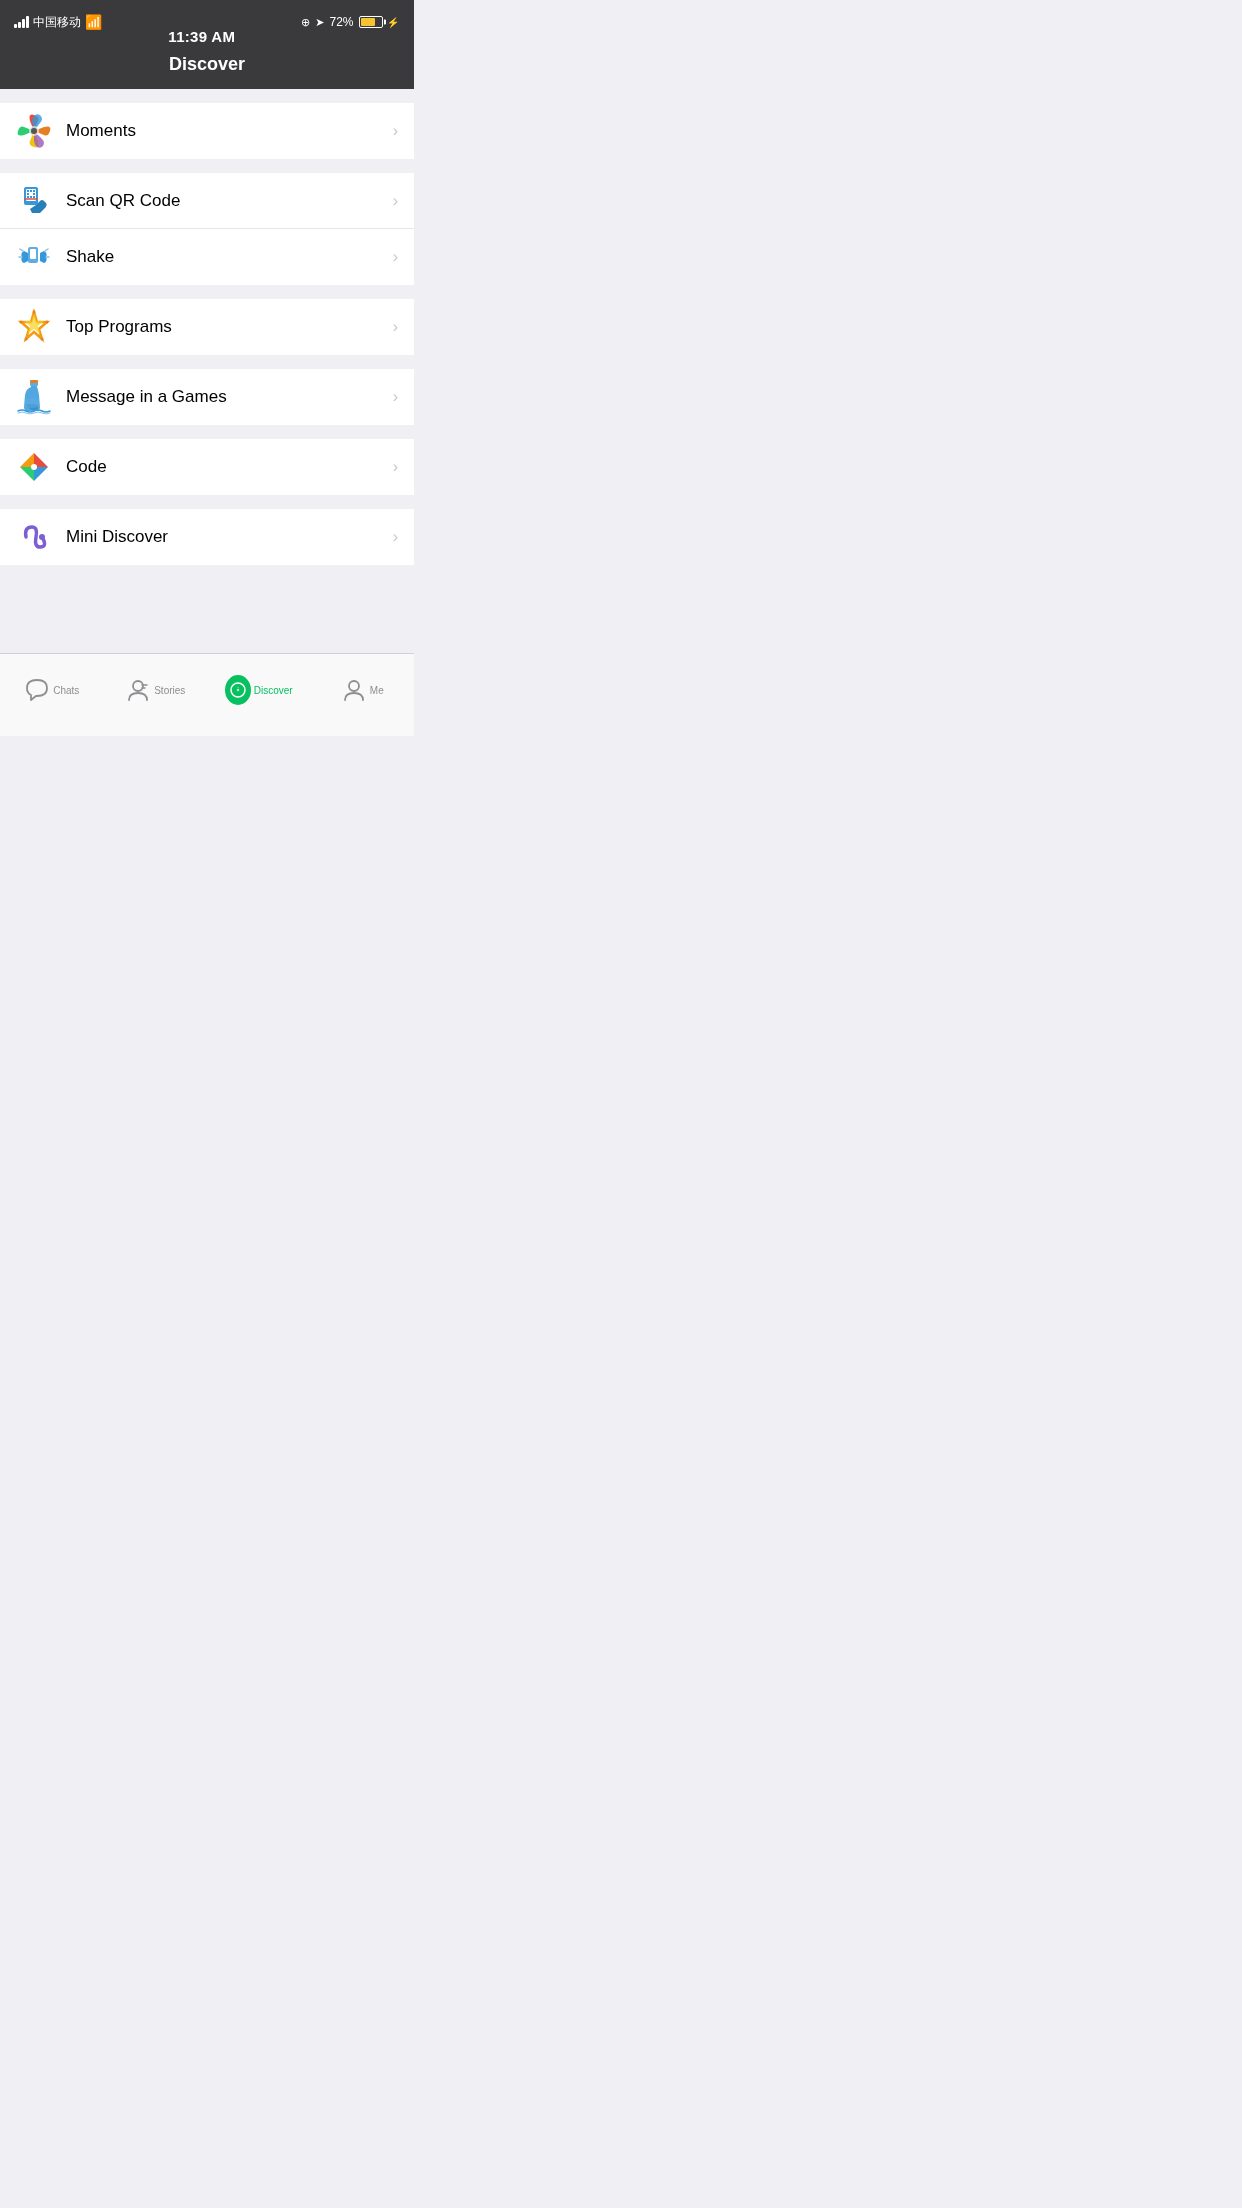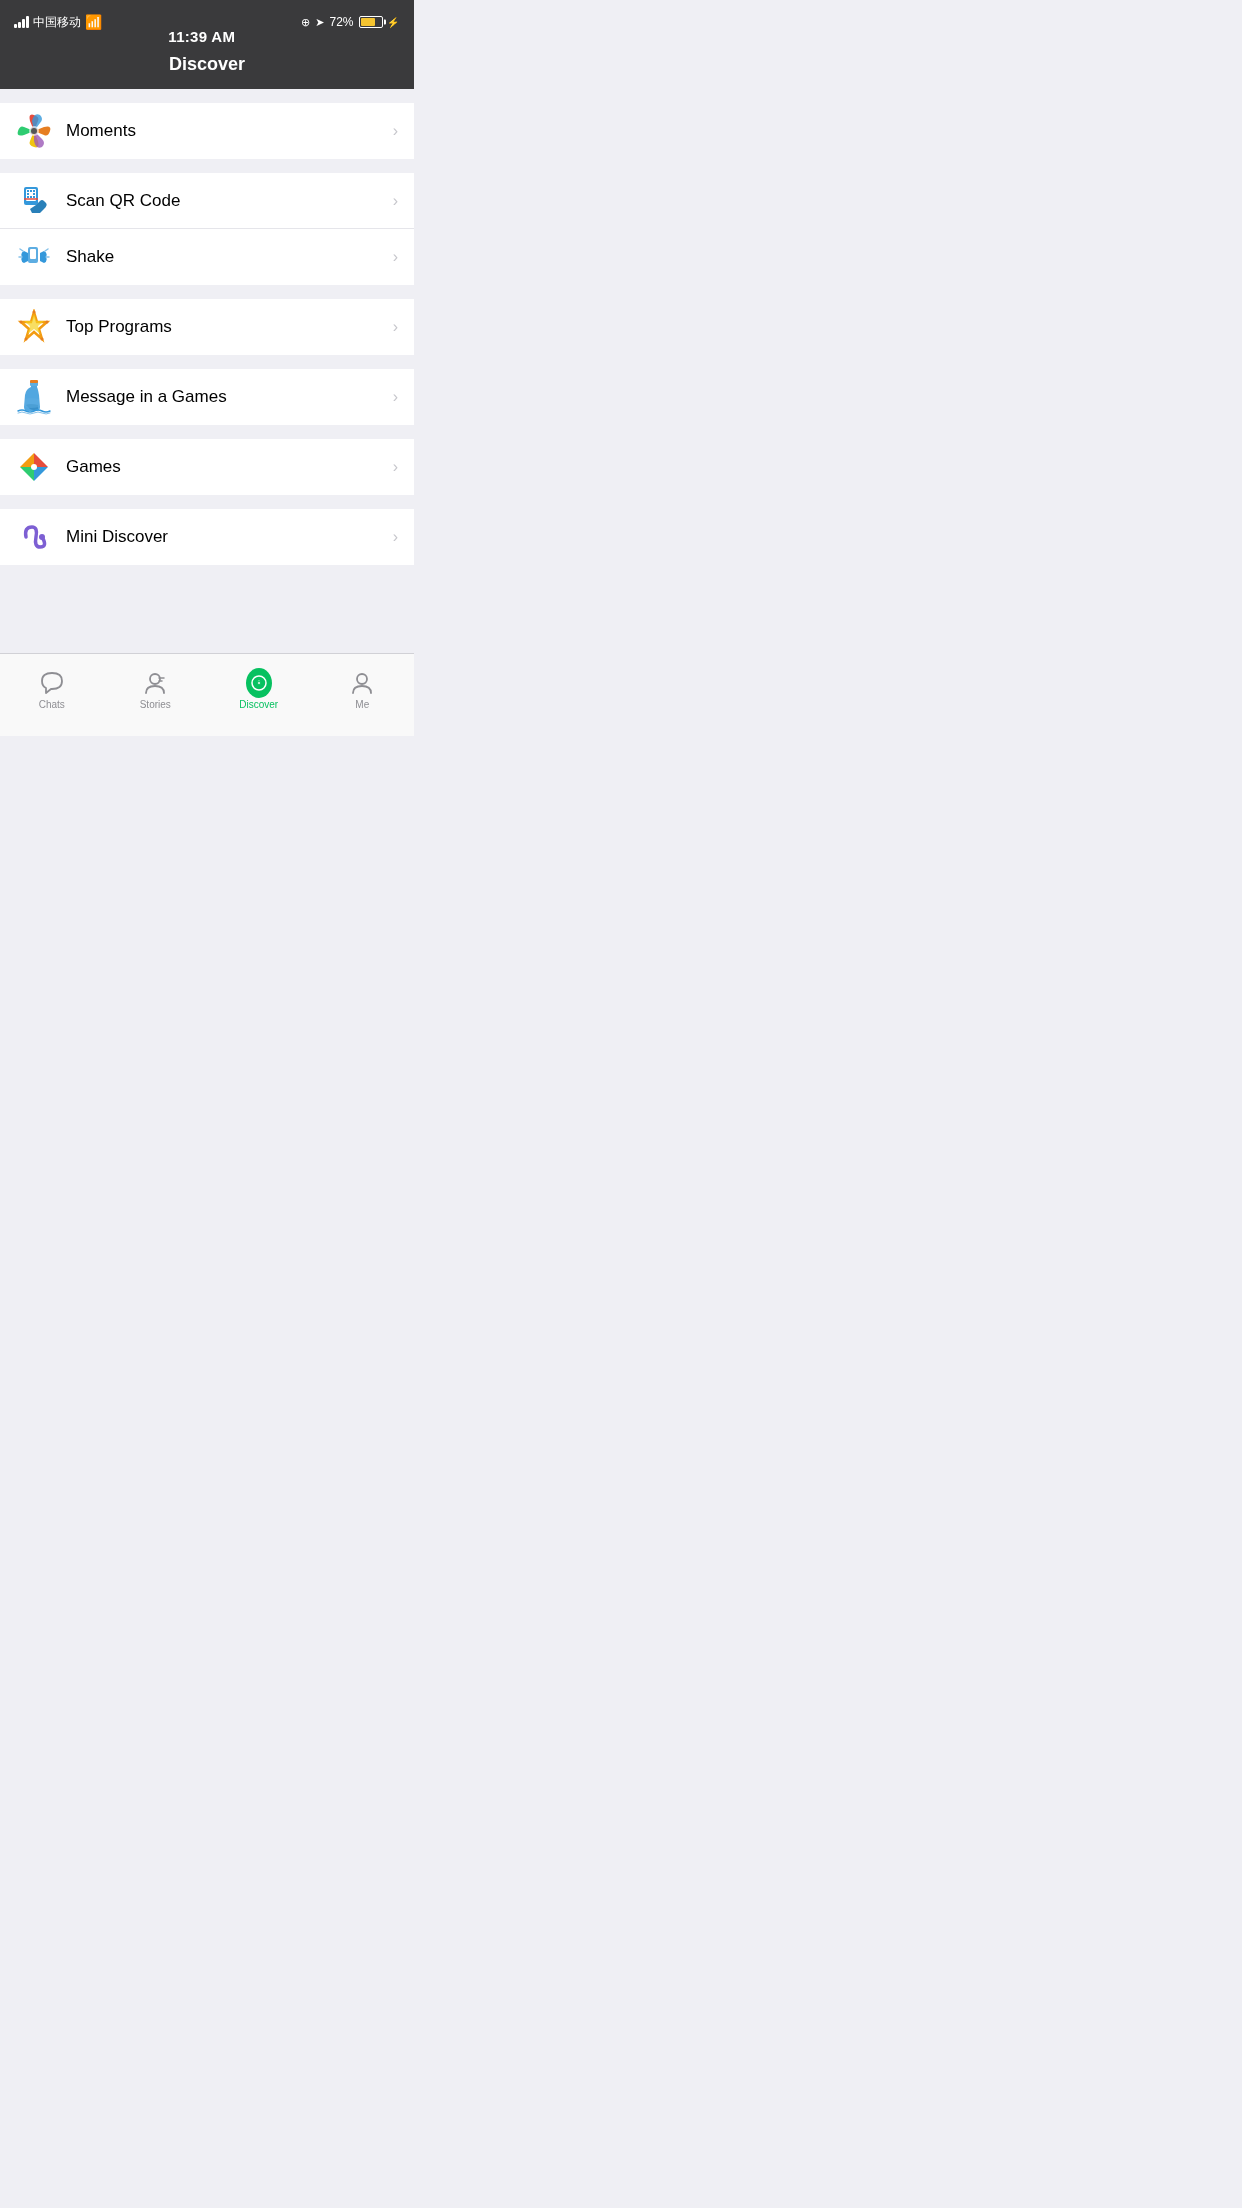--- a/index.html
+++ b/index.html
@@ -164,21 +164,21 @@
     .tab-bar {
       background: rgba(249, 249, 249, 0.95);
       border-top: 1px solid #d1d1d6;
       display: flex;
       height: 83px;
       flex-shrink: 0;
     }
     .tab-item {
       flex: 1;
       display: flex;
-      flex-direction: column;
+      flex-direction: row;
       align-items: center;
       justify-content: center;
       gap: 3px;
       cursor: pointer;
       padding-bottom: 10px;
     }
     .tab-icon {
       width: 26px;
       height: 26px;
       display: flex;
@@ -371,21 +371,21 @@
 
         <path d="M18 18 L18 4 L32 18 Z" fill="#e74c3c"></path>
 
         <path d="M18 18 L4 18 L18 32 Z" fill="#2ecc71"></path>
 
         <path d="M18 18 L32 18 L18 32 Z" fill="#3498db"></path>
 
         <circle cx="18" cy="18" r="3" fill="white"></circle>
       </svg>
     </div>
-    <span class="item-label">Games</span>
+    <span class="item-label">Code</span>
     <span class="chevron">›</span>
   </div>
 </div>
 
 <div class="section-separator"></div>
 <div class="list-section">
   <div class="list-item">
     <div class="item-icon">
       <svg viewBox="0 0 36 36" xmlns="http://www.w3.org/2000/svg" width="36" height="36">
 

